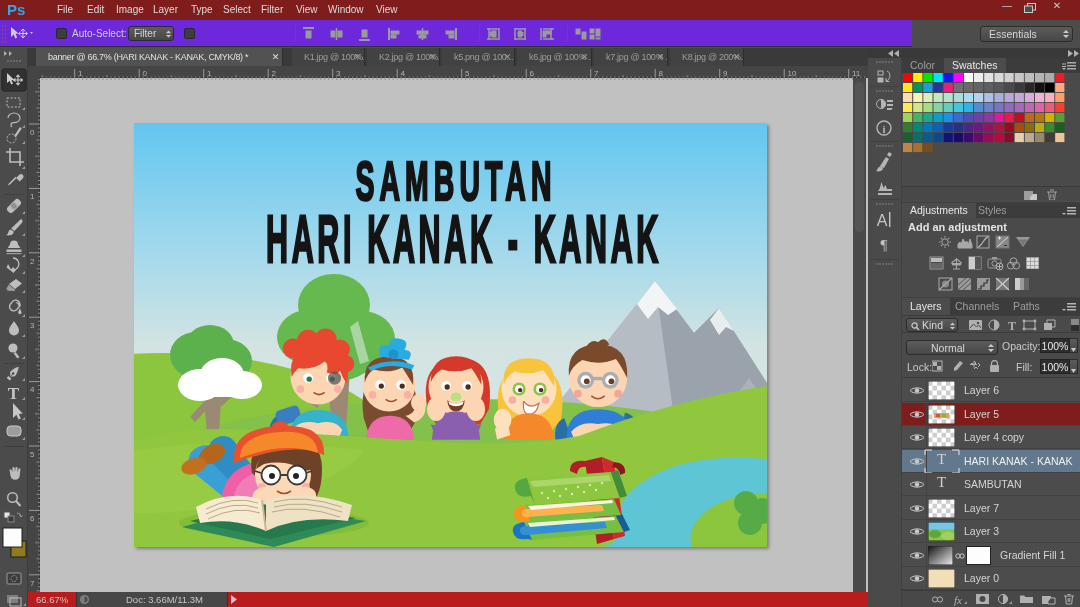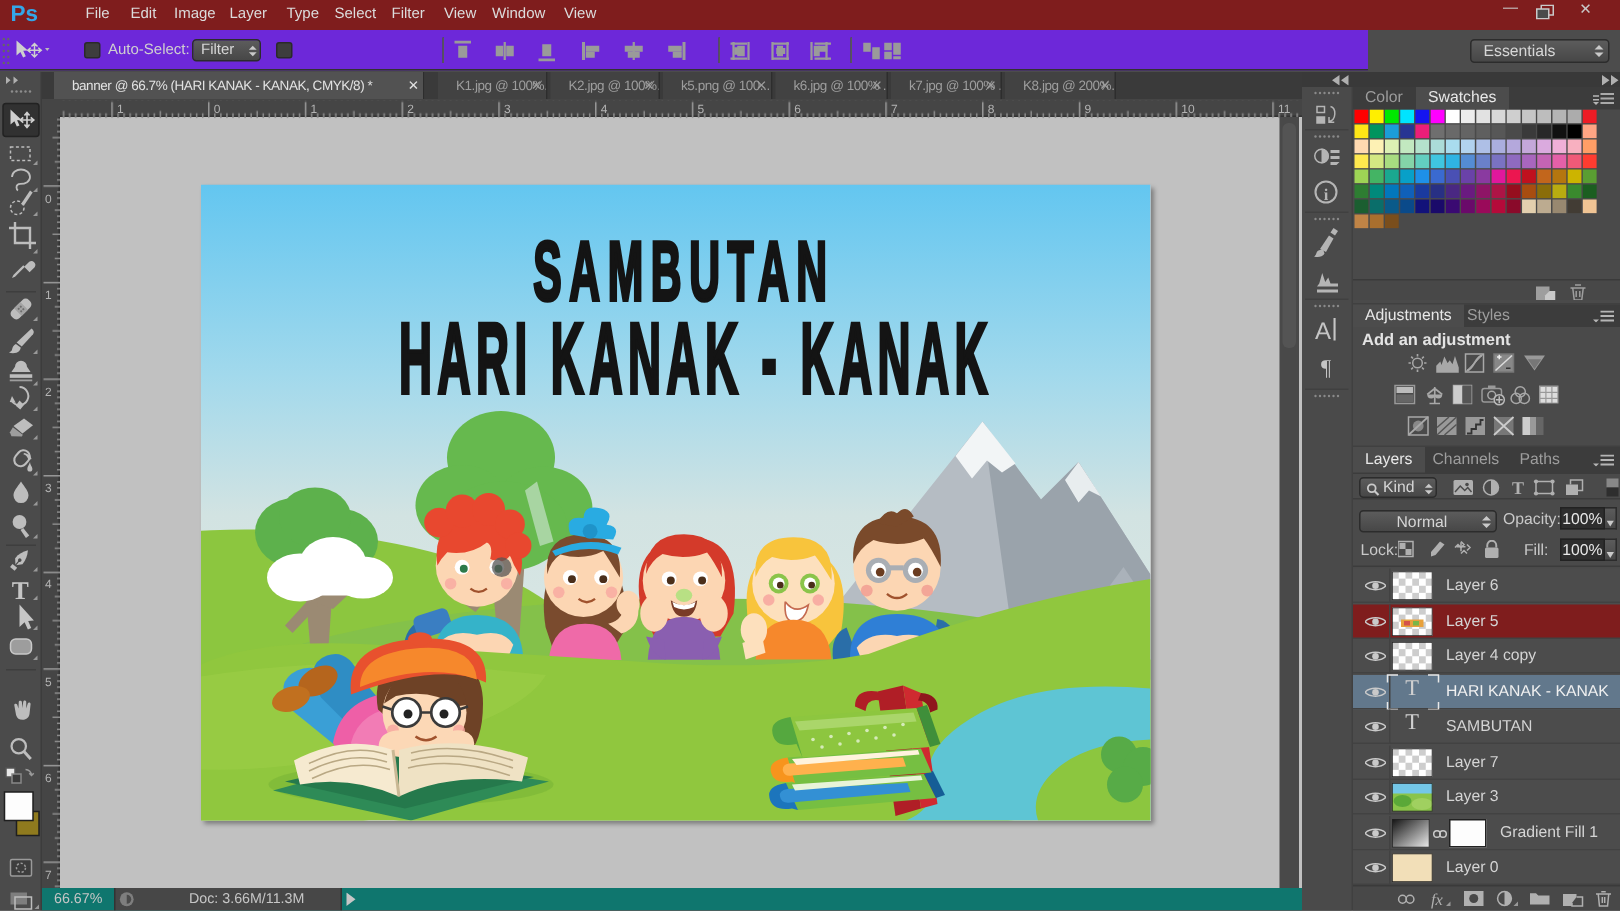--- a/index.html
+++ b/index.html
@@ -32,21 +32,21 @@
 
   
   #canvasarea { position:absolute; left:28px; top:66px; width:840px; height:526px; background:#c1c1c1; }
   #hruler { position:absolute; left:28px; top:66px; width:840px; height:12px; background:#454545; border-bottom:1px solid #333; }
   #vruler { position:absolute; left:28px; top:78px; width:12px; height:514px; background:#454545; border-right:1px solid #333; }
   #rulercorner { position:absolute; left:28px; top:66px; width:12px; height:12px; background:#454545; }
 
   #document { position:absolute; left:134px; top:123px; width:633px; height:424px; box-shadow:2px 2px 3px rgba(0,0,0,0.35); }
 
   
-  #statusbar { position:absolute; left:28px; top:592px; width:840px; height:15px; background:#0f766e; color:#c6c6c6; font-size:9.5px; }
+  #statusbar { position:absolute; left:28px; top:592px; width:840px; height:15px; background:#b91c1c; color:#c6c6c6; font-size:9.5px; }
 
   
   #dock { position:absolute; left:868px; top:48px; width:212px; height:559px; background:#404040; }
   #dockhead { position:absolute; left:868px; top:48px; width:212px; height:10px; background:#393939; }
   #iconstrip { position:absolute; left:868px; top:58px; width:33px; height:549px; background:#4a4a4a; }
   .panel { position:absolute; left:902px; width:178px; background:#4a4a4a; }
   .ptabs { position:relative; height:15px; background:#3c3c3c; }
   .ptab { position:absolute; top:0; height:15px; line-height:15px; font-size:10.5px; color:#9d9d9d; padding:0 8px; }
   .ptab.active { background:#4c4c4c; color:#e8e8e8; }
   .pmenu { position:absolute; right:4px; top:4px; width:14px; height:8px; }

